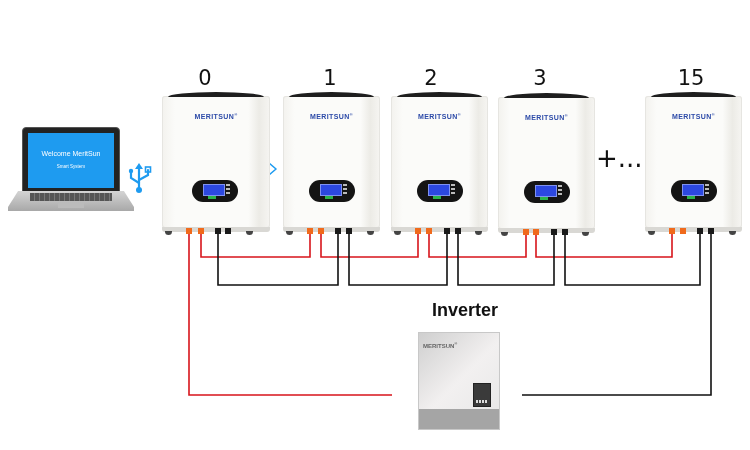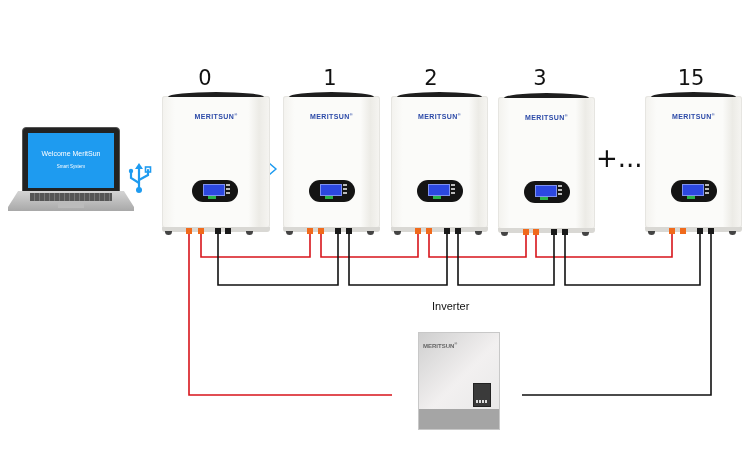--- a/index.html
+++ b/index.html
@@ -74,21 +74,21 @@
   .inverter .brand { position: absolute; left: 4px; top: 8px; font-size: 6px; font-weight: bold; color: #666; }
   .inverter .display {
     position: absolute; left: 54px; top: 50px; width: 16px; height: 22px; background: #3a3a3a; border: 1px solid #222;
   }
   .inverter .display .btnrow {
     position: absolute; left: 2px; bottom: 3px; width: 12px; height: 3px;
     background: repeating-linear-gradient(90deg, #ddd 0 2px, #3a3a3a 2px 3px);
   }
   .inverter .band { position: absolute; left: 0; right: 0; bottom: 0; height: 20px; background: #a5a5a5; }
 
-  .inv-label { position: absolute; left: 432px; top: 300px; font-size: 11px; color: #111; }
+  .inv-label { position: absolute; left: 432px; top: 300px; font-size: 18px; color: #111; font-weight: bold; }
   .plus-more { position: absolute; left: 596px; top: 143px; font-family: "DejaVu Sans", sans-serif; font-size: 26px; color: #111; }
   .arrow { position: absolute; left: 261px; top: 162px; width: 16px; height: 14px; }
   .usb { position: absolute; left: 124px; top: 162px; width: 30px; height: 32px; }
 </style>
 </head>
 <body>
 
 <svg class="wires" viewBox="0 0 750 450">
 
   <g stroke="#d8151b" stroke-width="1.6" fill="none">

